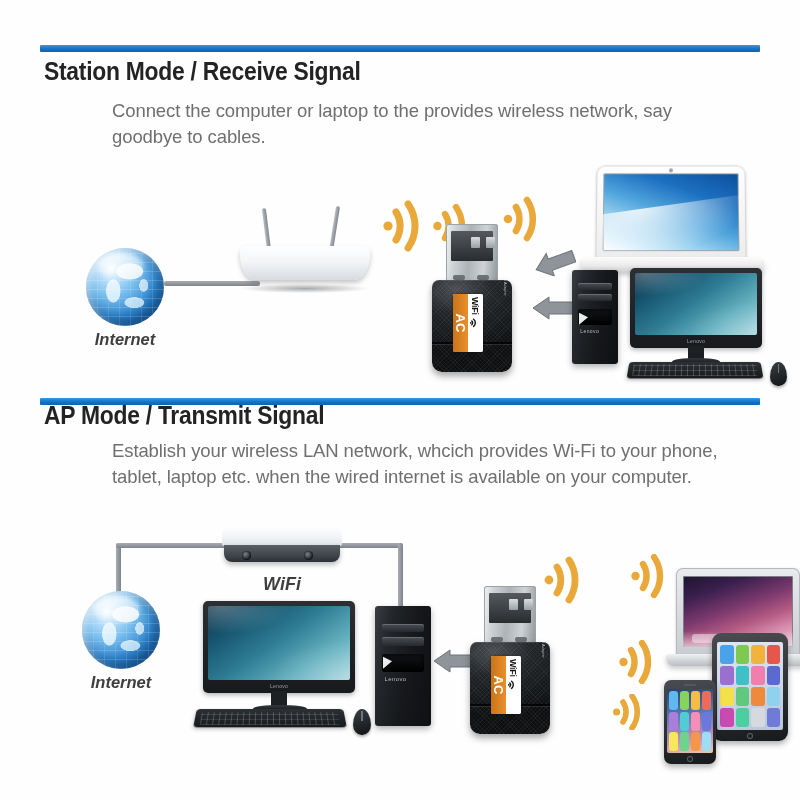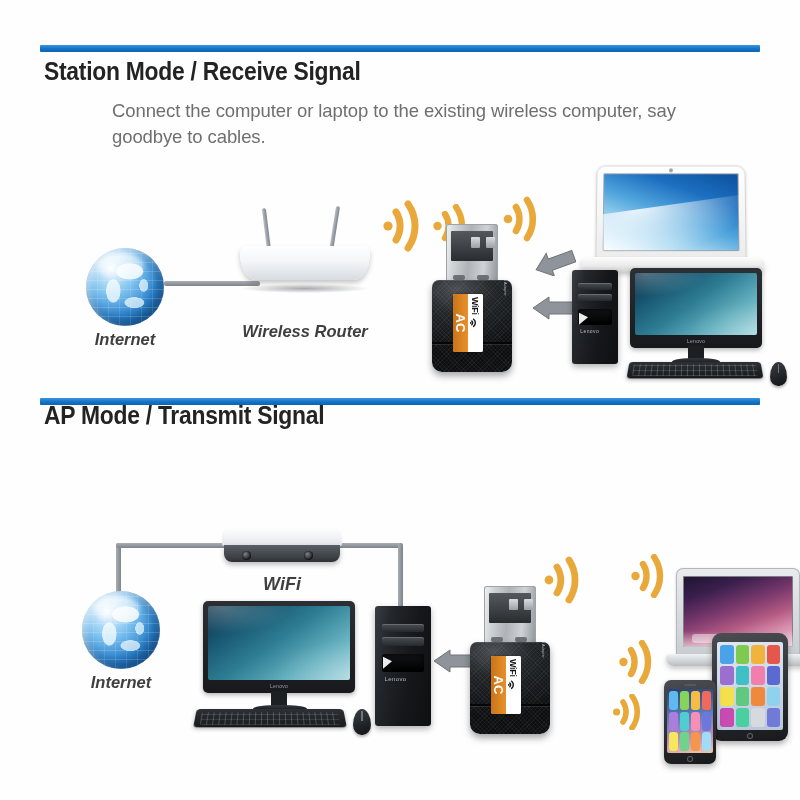--- a/index.html
+++ b/index.html
@@ -509,36 +509,35 @@
 <body>
 
 <div class="page">
 
   <div class="section" id="section-station">
 
     <div class="rule" id="rule-station"></div>
 
     <div class="section-title" id="title-station">Station Mode  / Receive Signal</div>
 
-    <div class="body-text" id="body-station">Connect the computer or laptop to the existing wireless computer, say goodbye to cables.</div>
+    <div class="body-text" id="body-station">Connect the computer or laptop to the provides wireless network, say goodbye to cables.</div>
 
     <div class="art globe" style="left:86px; top:248px; width:78px; height:78px;">
       <div class="globe-gloss"></div>
     </div>
     <div class="device-label" style="left:76px; top:330px; width:98px;">Internet</div>
 
     <div class="cable h" style="left:164px; top:281px; width:96px;"></div>
 
     <div class="art" style="left:240px; top:208px; width:130px; height:86px;">
       <div class="antenna" style="left:25px; top:0; transform:rotate(-7deg);"></div>
       <div class="antenna" style="left:92px; top:-2px; transform:rotate(9deg);"></div>
       <div class="router-body"></div>
       <div class="router-shadow"></div>
     </div>
-    <div class="device-label" style="left:235px; top:322px; width:140px;">Wireless Router</div>
 
     <div class="wifi" style="left:382px; top:200px;">
       <svg width="46" height="52" viewBox="0 0 46 52" aria-hidden="true">
         <g fill="none" stroke="#e8a93a" stroke-width="7" stroke-linecap="round">
           <path d="M14 12 A 26 26 0 0 1 14 40"></path>
           <path d="M26 4 A 38 38 0 0 1 26 48"></path>
         </g>
         <circle cx="6" cy="26" r="4.6" fill="#e8a93a"></circle>
       </svg>
     </div>
@@ -633,20 +632,21 @@
       <div class="mouse" style="left:198px; top:94px; width:17px; height:24px;"></div>
     </div>
   </div>
 
   <div class="section" id="section-ap">
 
     <div class="rule" id="rule-ap"></div>
 
     <div class="section-title" id="title-ap" style="top:12px;">AP Mode  / Transmit  Signal</div>
 
+    <div class="body-text" id="body-ap" style="top:50px;">Establish your wireless LAN network, whcich provides Wi-Fi to your phone, tablet, laptop etc. when the wired internet is available on your computer.</div>
 
     <div class="cable v" style="left:116px; top:155px; height:50px;"></div>
     <div class="cable h" style="left:116px; top:155px; width:110px;"></div>
     <div class="cable h" style="left:300px; top:155px; width:102px;"></div>
     <div class="cable v" style="left:398px; top:155px; height:68px;"></div>
 
     <div class="art globe" style="left:82px; top:203px; width:78px; height:78px;">
       <div class="globe-gloss"></div>
     </div>
     <div class="device-label" style="left:72px; top:285px; width:98px;">Internet</div>

